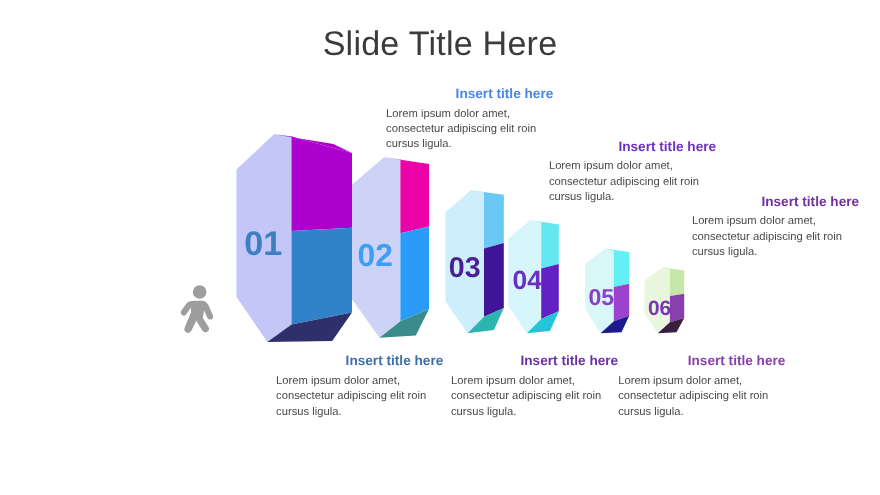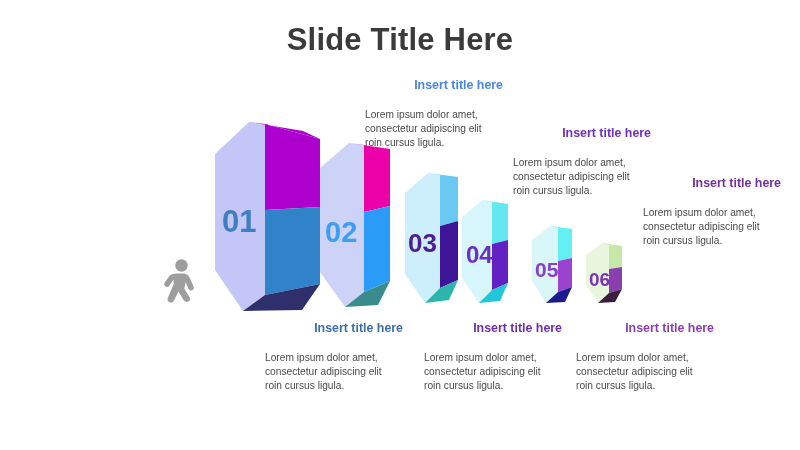--- a/index.html
+++ b/index.html
@@ -15,40 +15,40 @@
     overflow: hidden;
     font-family: "Liberation Sans", sans-serif;
   }
   #slide-title {
     position: absolute;
     left: 0;
     top: 22px;
     width: 800px;
     text-align: center;
     font-size: 31px;
-    font-weight: bold;
+    font-weight: normal;
     color: #3b3b3b;
     letter-spacing: 0.2px;
   }
   .callout {
     position: absolute;
     width: 152px;
   }
   .callout-title {
     font-size: 12.4px;
     font-weight: bold;
     margin: 0 0 3px 0;
     line-height: 1.25;
     text-align: right;
   }
   .callout-body {
     font-size: 10.2px;
     color: #4a4a4a;
     line-height: 1.38;
-    margin: 14px;
+    margin: 0;
   }
   #shapes-layer {
     position: absolute;
     left: 0;
     top: 0;
     width: 800px;
     height: 450px;
   }
   .walker-wrap {
     position: absolute;

